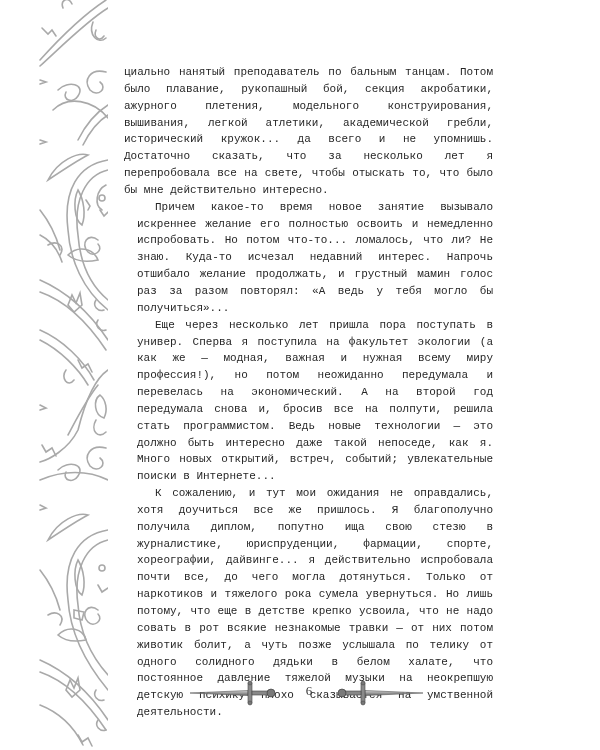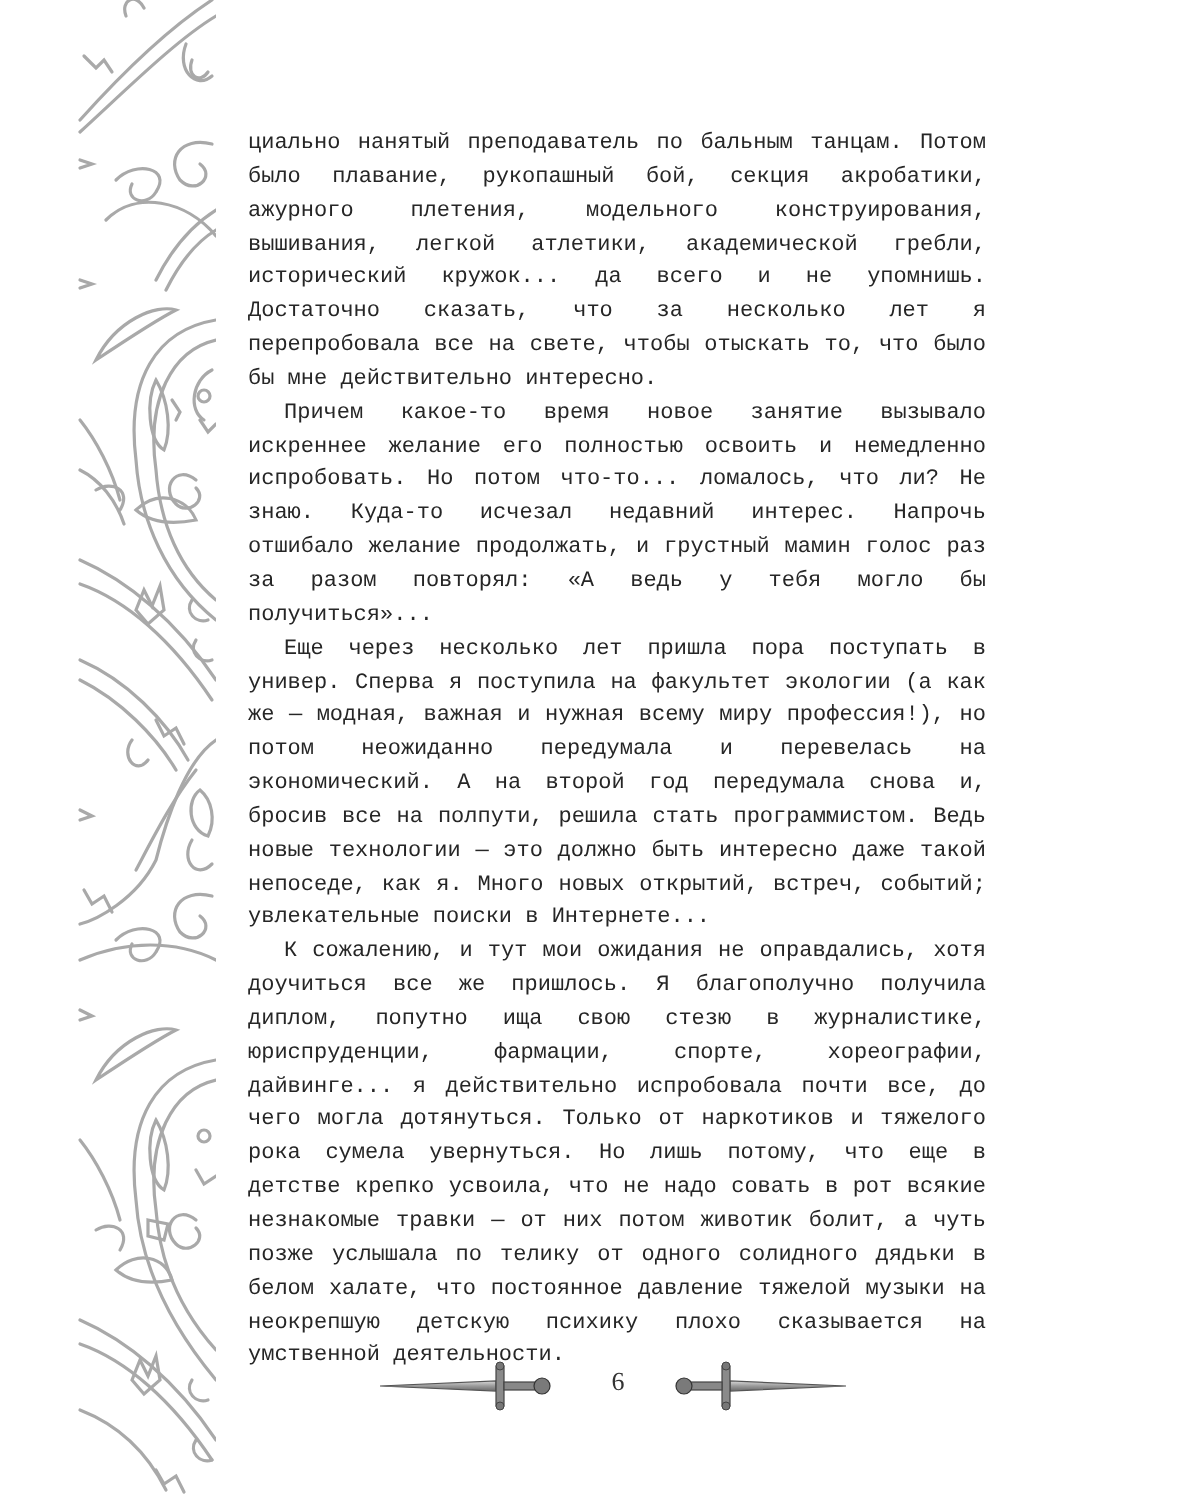--- a/index.html
+++ b/index.html
@@ -8,21 +8,21 @@
     position: absolute; left: 38px; top: 0; width: 70px; height: 750px;
   }
   .ornament svg { width: 70px; height: 750px; display: block; }
   .text-block {
     position: absolute; left: 124px; top: 64px; width: 369px;
     font-family: Liberation Mono, monospace;
     font-size: 11px; line-height: 16.85px; color: #262626;
     text-align: justify; hyphens: manual;
   }
   .text-block p { margin: 0; text-indent: 0; }
-  .text-block p.indent { text-indent: 18px; }
+  .text-block p.indent { text-indent: 18px; margin-left: 13px; }
   .footer {
     position: absolute; left: 180px; top: 678px; width: 300px; height: 30px;
   }
   .sword { position: absolute; top: 2px; width: 90px; height: 26px; }
   .sword.left { left: 8px; }
   .sword.right { left: 155px; transform: scaleX(-1); }
   .page-number {
     position: absolute; left: 120px; top: 5px; width: 18px; text-align: center;
     font-family: "Liberation Serif", serif; font-size: 13px; color: #333;
   }

